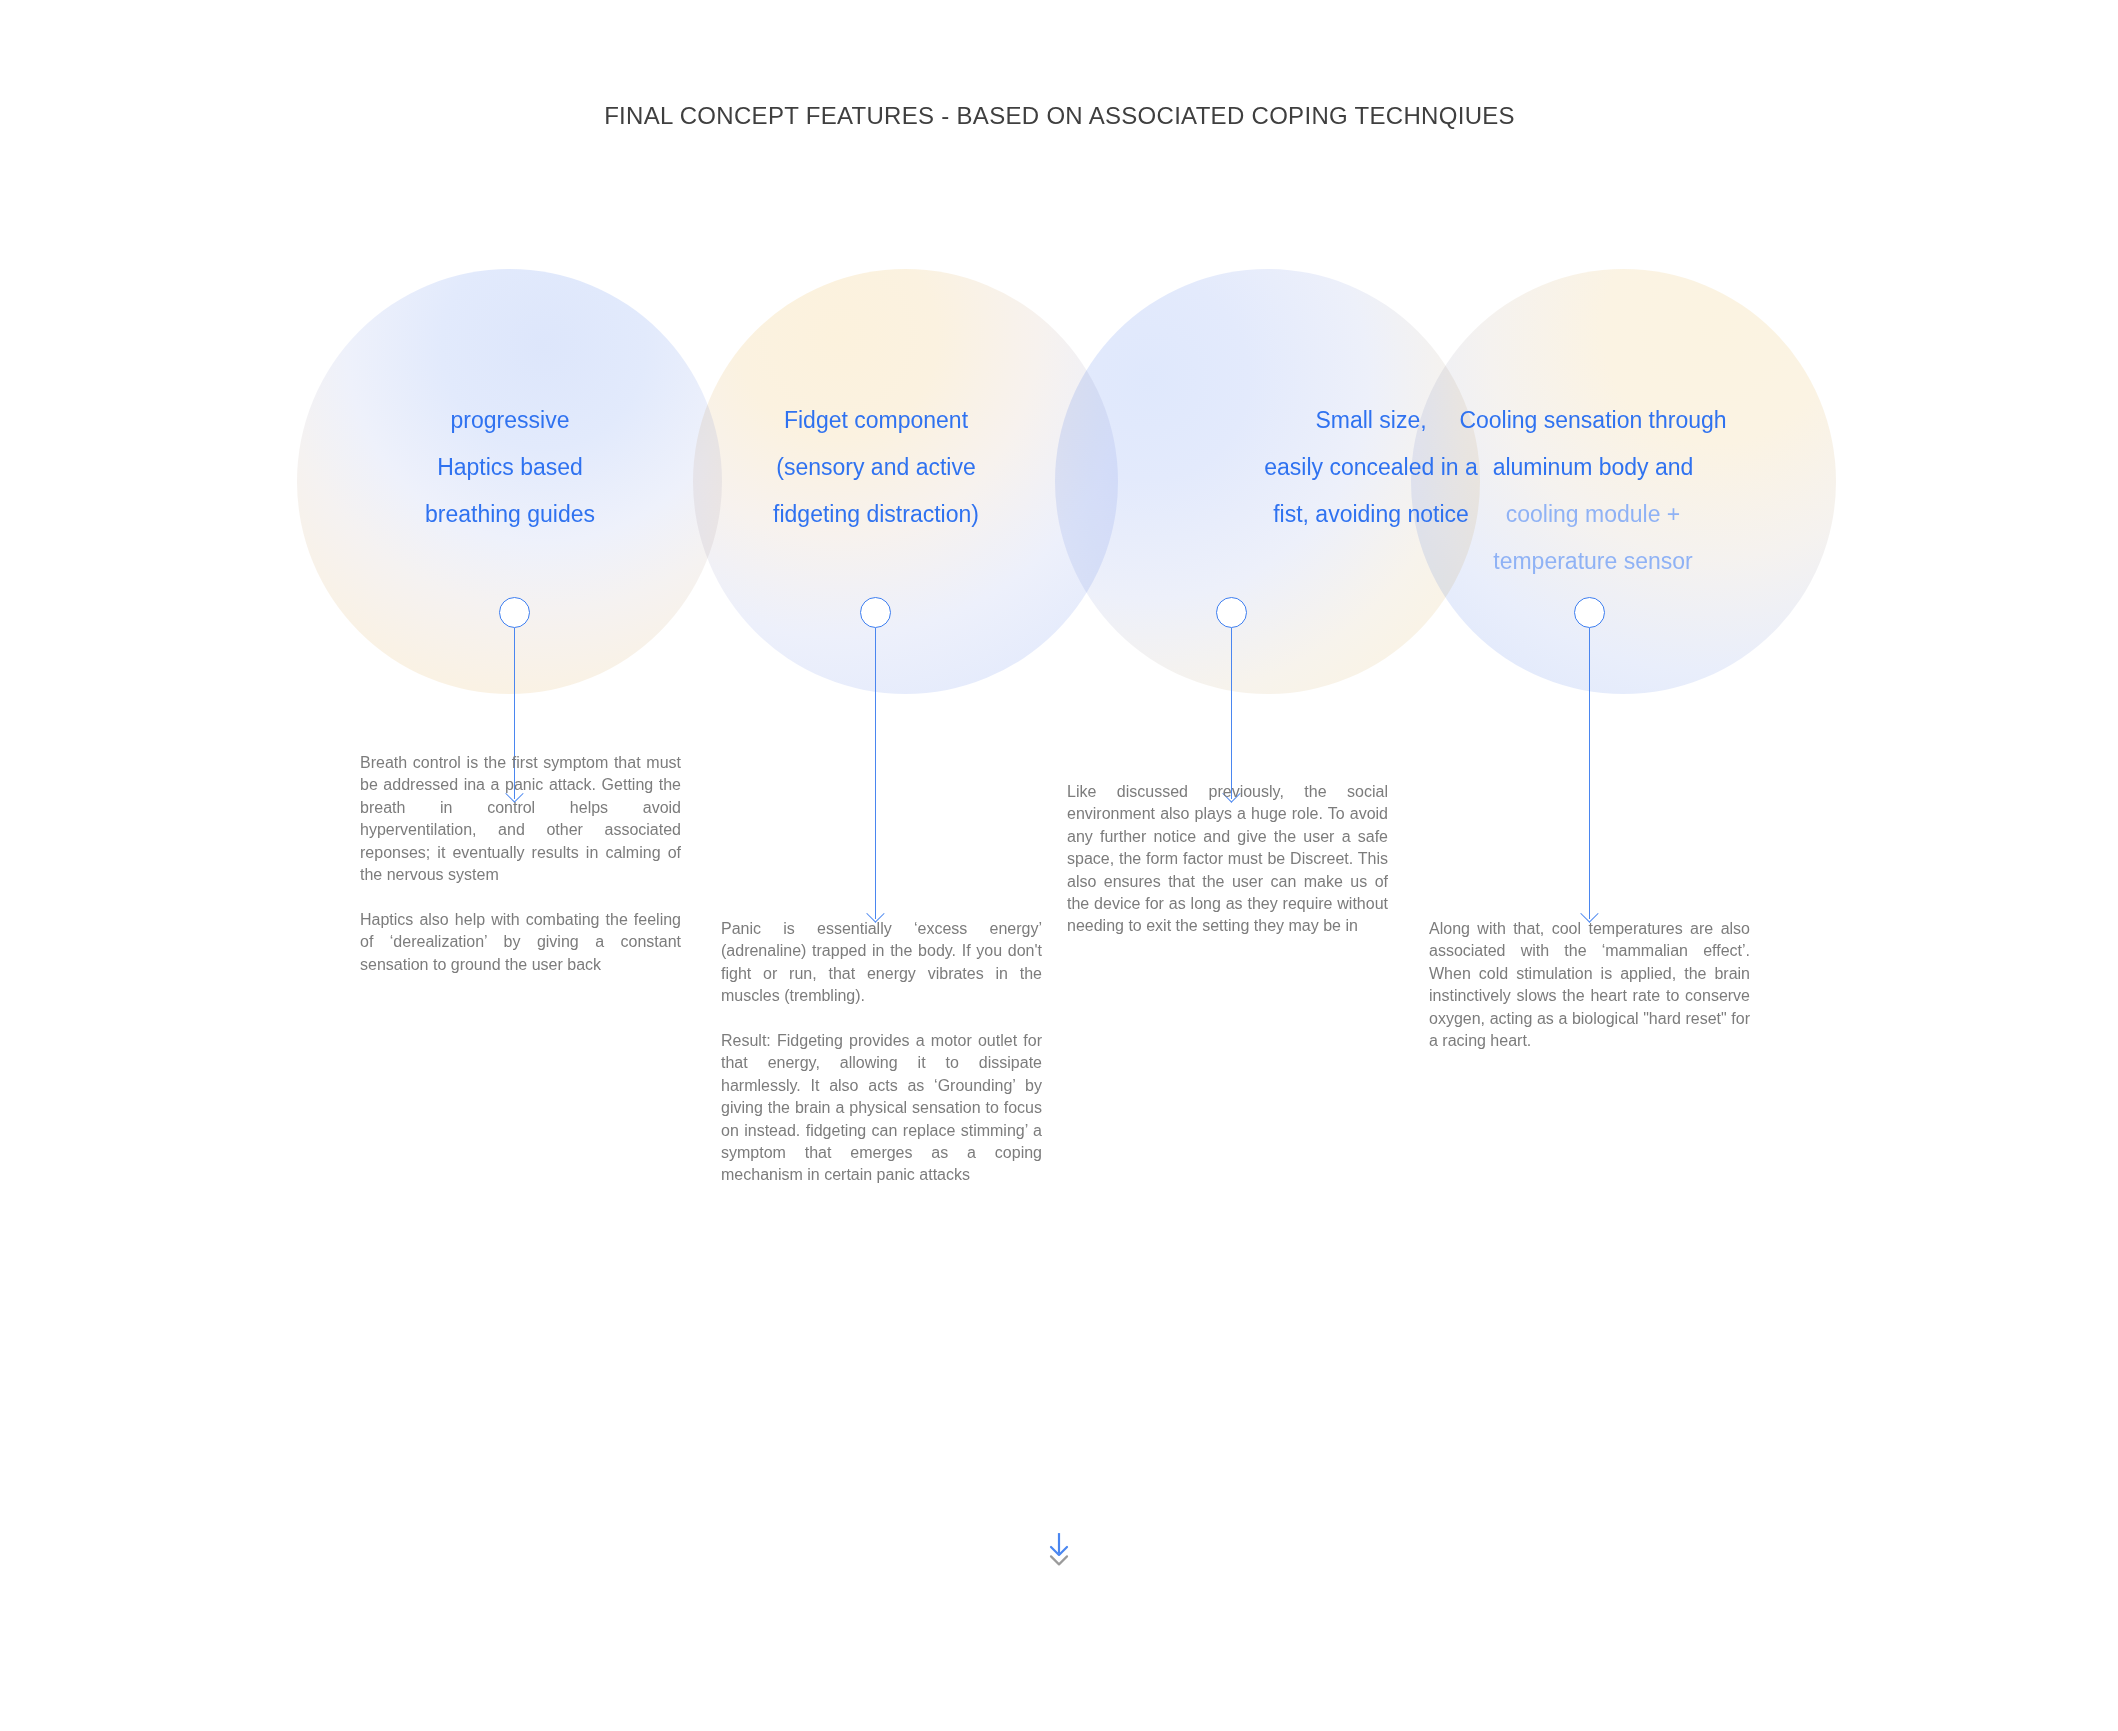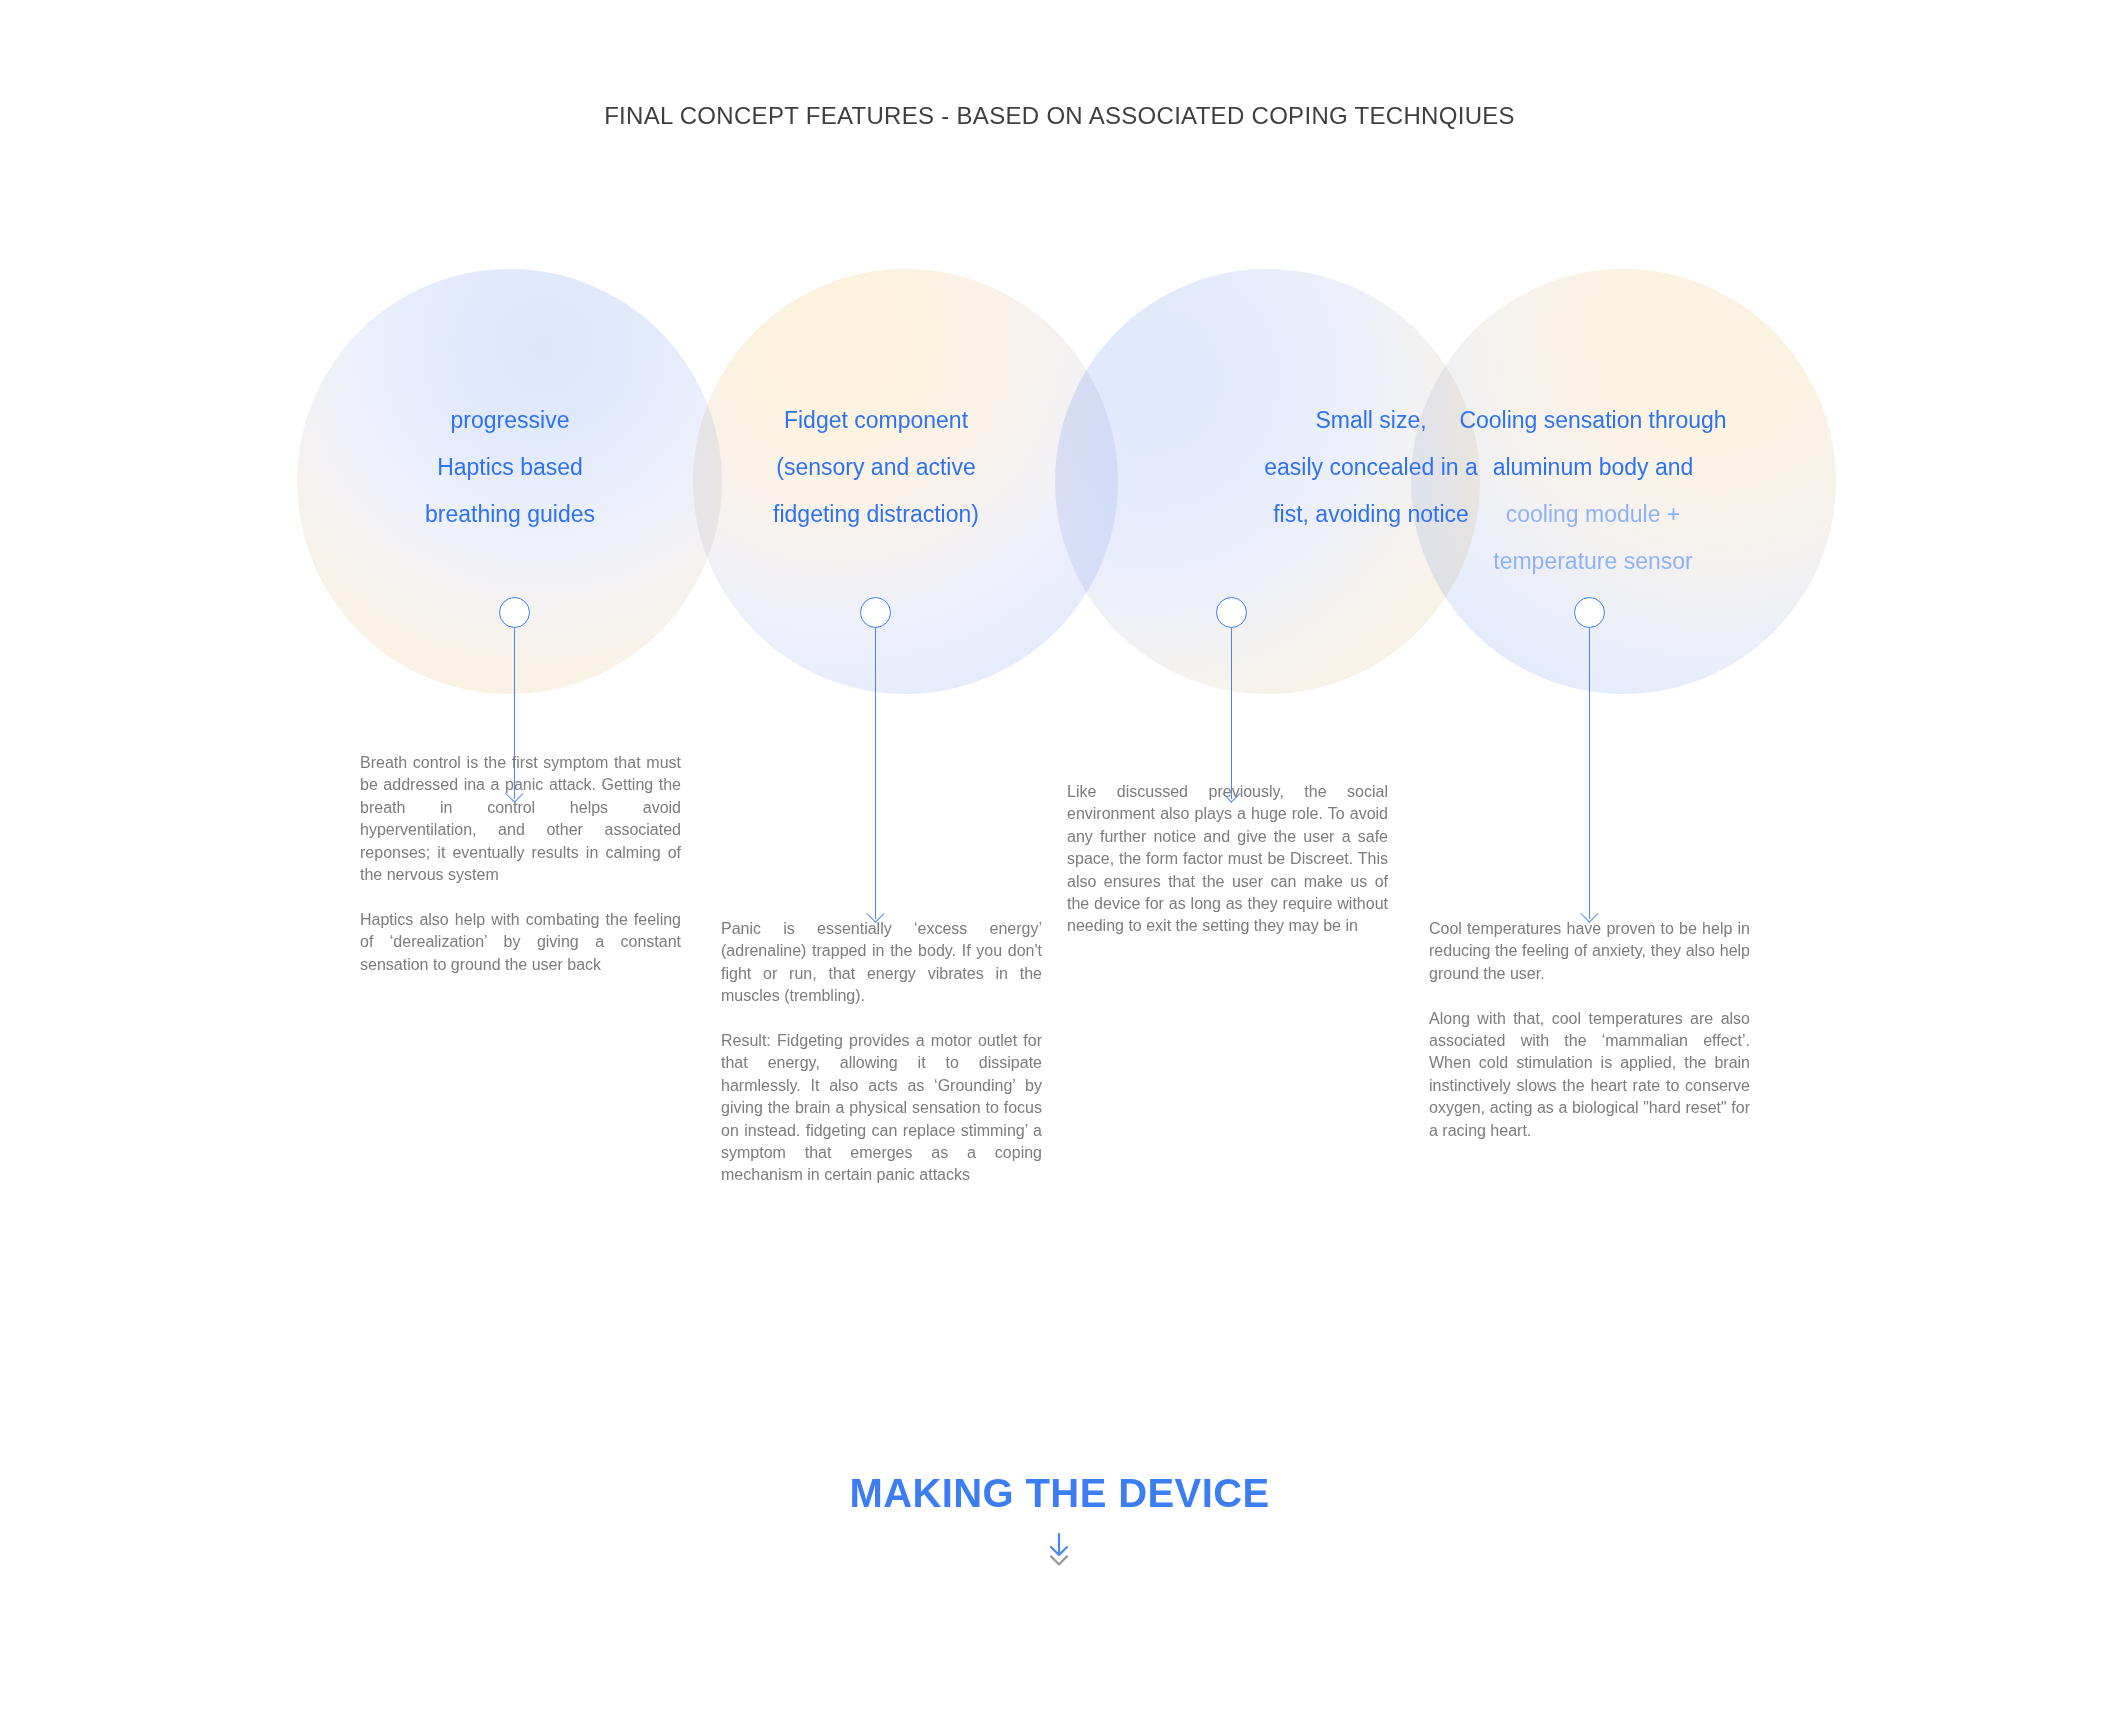--- a/index.html
+++ b/index.html
@@ -247,25 +247,23 @@
   <div class="body-col b2">
     <p>Panic is essentially ‘excess energy’ (adrenaline) trapped in the body. If you don't fight or run, that energy vibrates in the muscles (trembling).</p>
     <p>Result: Fidgeting provides a motor outlet for that energy, allowing it to dissipate harmlessly. It also acts as ‘Grounding’ by giving the brain a physical sensation to focus on instead. fidgeting can replace stimming’ a symptom that emerges as a coping mechanism in certain panic attacks</p>
   </div>
 
   <div class="body-col b3">
     <p>Like discussed previously, the social environment also plays a huge role. To avoid any further notice and give the user a safe space, the form factor must be Discreet. This also ensures that the user can make us of the device for as long as they require without needing to exit the setting they may be in</p>
   </div>
 
   <div class="body-col b4">
-    <p>Cool temperatures have proven to be help in reducing the feeling of anxiety, they also help ground the user.</p>
     <p>Along with that, cool temperatures are also associated with the ‘mammalian effect’. When cold stimulation is applied, the brain instinctively slows the heart rate to conserve oxygen, acting as a biological "hard reset" for a racing heart.</p>
   </div>
 
-  <div class="footer-title">MAKING THE DEVICE</div>
 
   <div class="footer-arrow">
     <svg width="32" height="44" viewBox="0 0 44 60" xmlns="http://www.w3.org/2000/svg">
       <line x1="22" y1="4" x2="22" y2="32" stroke="#4a86f0" stroke-width="3"></line>
       <polyline points="11,23 22,34 33,23" fill="none" stroke="#4a86f0" stroke-width="3" stroke-linecap="round" stroke-linejoin="round"></polyline>
       <polyline points="11,36 22,47 33,36" fill="none" stroke="#9b9b9b" stroke-width="3" stroke-linecap="round" stroke-linejoin="round"></polyline>
     </svg>
   </div>
 
 </div>

